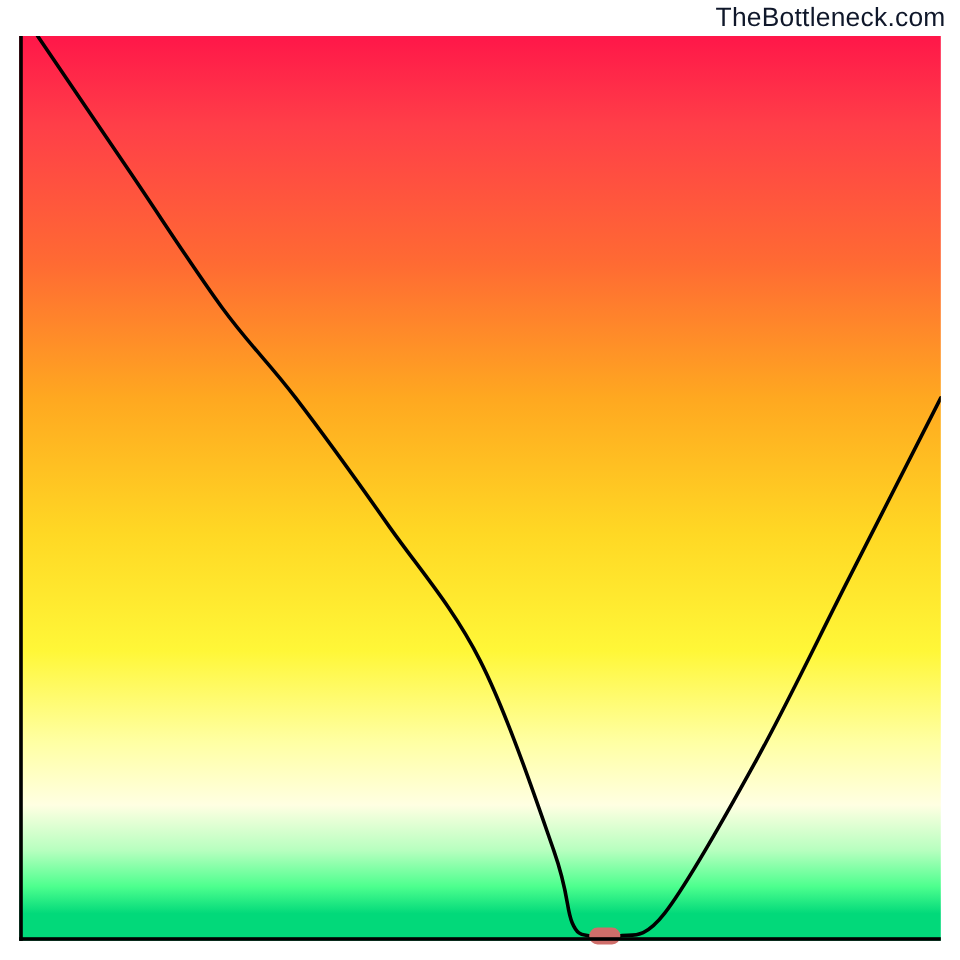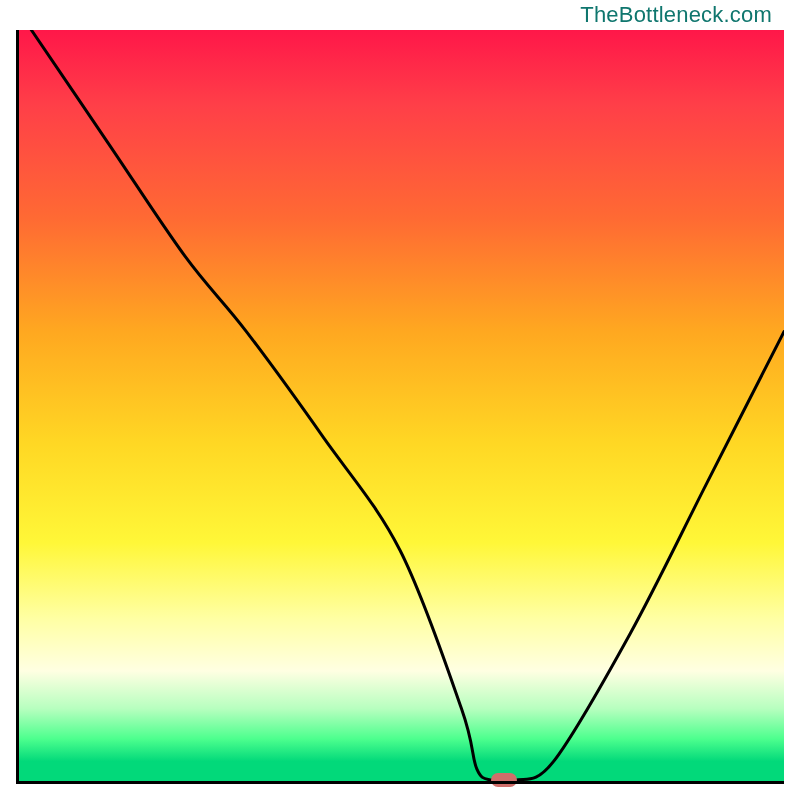--- a/index.html
+++ b/index.html
@@ -11,25 +11,25 @@
     overflow: hidden;
   }
   .chart-container {
     position: relative;
     width: 800px;
     height: 800px;
   }
   .watermark {
     position: absolute;
     top: 2px;
-    right: 28px;
+    right: 12px;
     font-family: Arial, Helvetica, sans-serif;
     font-size: 22px;
     font-weight: 500;
-    color: #0f766e;
+    color: #0f172a;
     letter-spacing: 0.2px;
     z-index: 4;
     margin-left: 20px;
   }
   .plot-frame {
     position: absolute;
     left: 16px;
     top: 30px;
     width: 768px;
     height: 754px;

